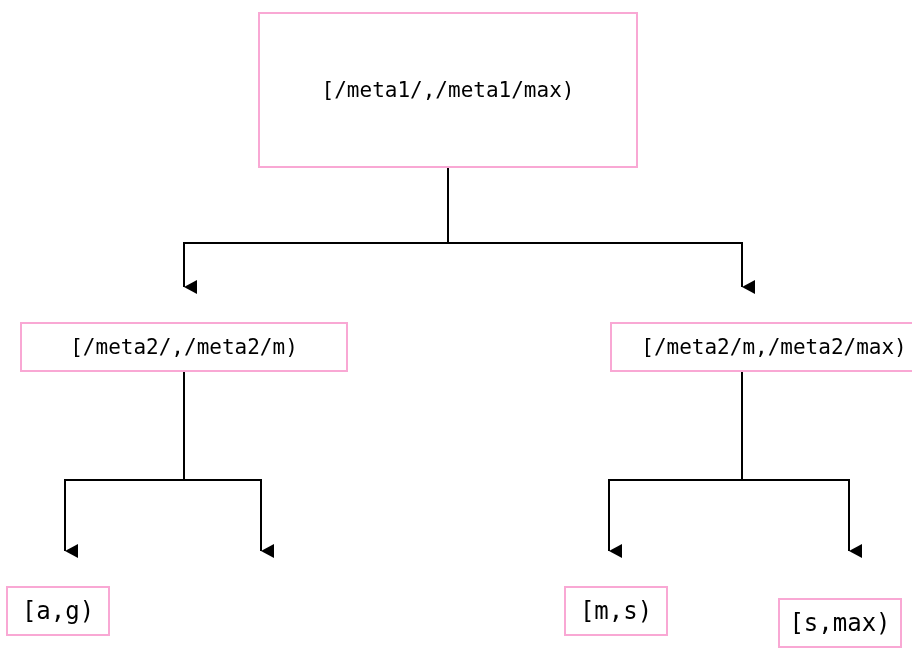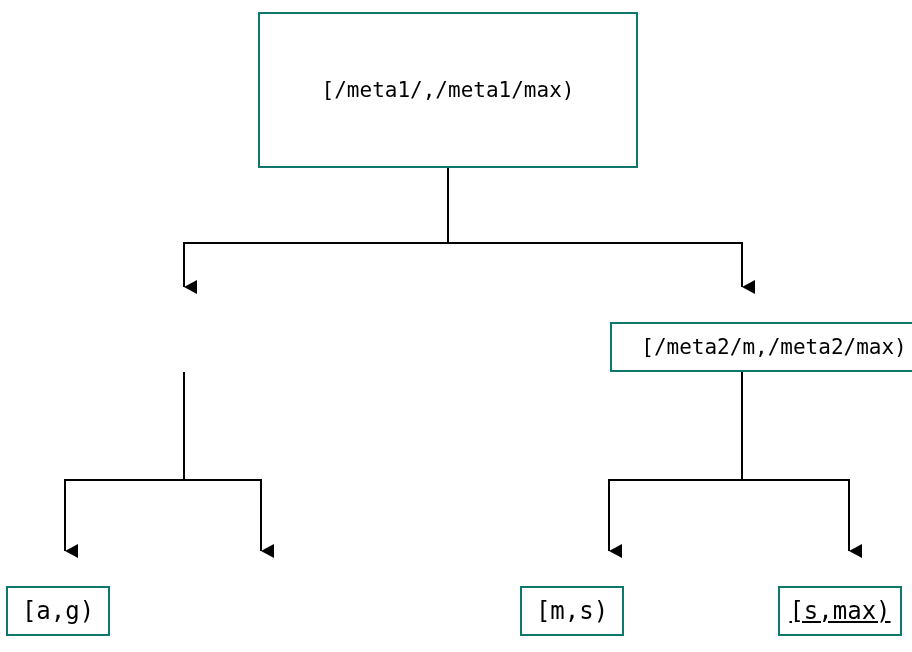--- a/index.html
+++ b/index.html
@@ -21,21 +21,21 @@
   #edges {
     position: absolute;
     left: 0;
     top: 0;
     width: 912px;
     height: 652px;
   }
   .node {
     position: absolute;
     box-sizing: border-box;
-    border: 2px solid #0f766e;
+    border: 2px solid #f9a8d4;
     background: #ffffff;
     display: flex;
     align-items: center;
     justify-content: center;
     z-index: 2;
   }
   .node-label {
     font-family: "DejaVu Sans Mono", "Liberation Mono", monospace;
     font-size: 21px;
     line-height: 1;
@@ -81,31 +81,34 @@
 
     <g>
       <path d="M 742 372 L 742 480 L 849 480 L 849 551" fill="none" stroke="#000000" stroke-width="2" marker-end="url(#arrow-down)"></path>
     </g>
   </svg>
 
   <div class="node root" style="left:258px; top:12px; width:380px; height:156px;">
     <span class="node-label">[/meta1/,/meta1/max)</span>
   </div>
 
+  <div class="node mid" style="left:20px; top:322px; width:328px; height:50px;">
+    <span class="node-label">[/meta2/,/meta2/m)</span>
+  </div>
 
   <div class="node mid" style="left:578px; top:322px; width:328px; height:50px;margin-left:32px;">
     <span class="node-label">[/meta2/m,/meta2/max)</span>
   </div>
 
   <div class="node leaf" style="left:6px; top:586px; width:104px; height:50px;">
     <span class="node-label">[a,g)</span>
   </div>
 
 
-  <div class="node leaf" style="left:520px; top:586px; width:104px; height:50px;">
+  <div class="node leaf" style="left:564px; top:586px; width:104px; height:50px;">
     <span class="node-label">[m,s)</span>
   </div>
 
-  <div class="node leaf" style="left:778px; top:586px; width:124px; height:50px;text-decoration:underline;">
+  <div class="node leaf" style="left:778px; top:598px; width:124px; height:50px;">
     <span class="node-label">[s,max)</span>
   </div>
 
 </div>
 
 </body></html>

